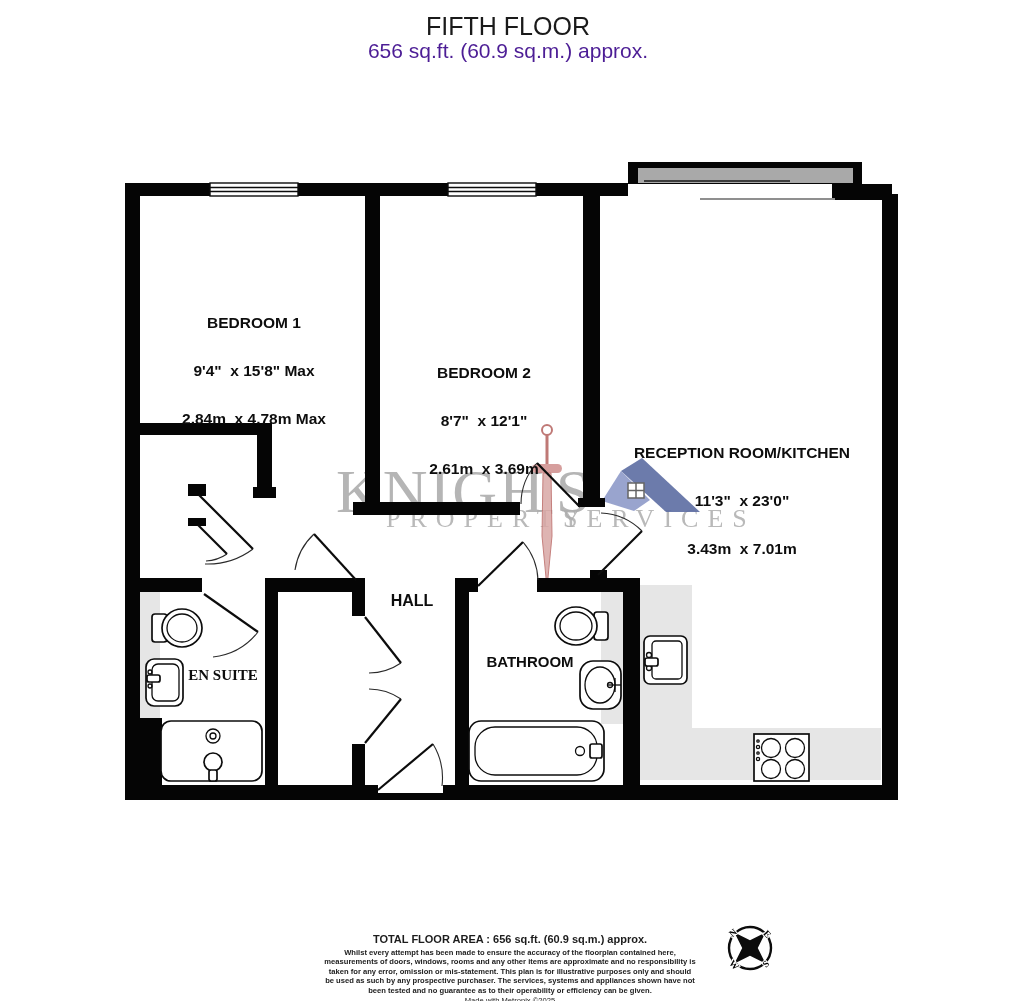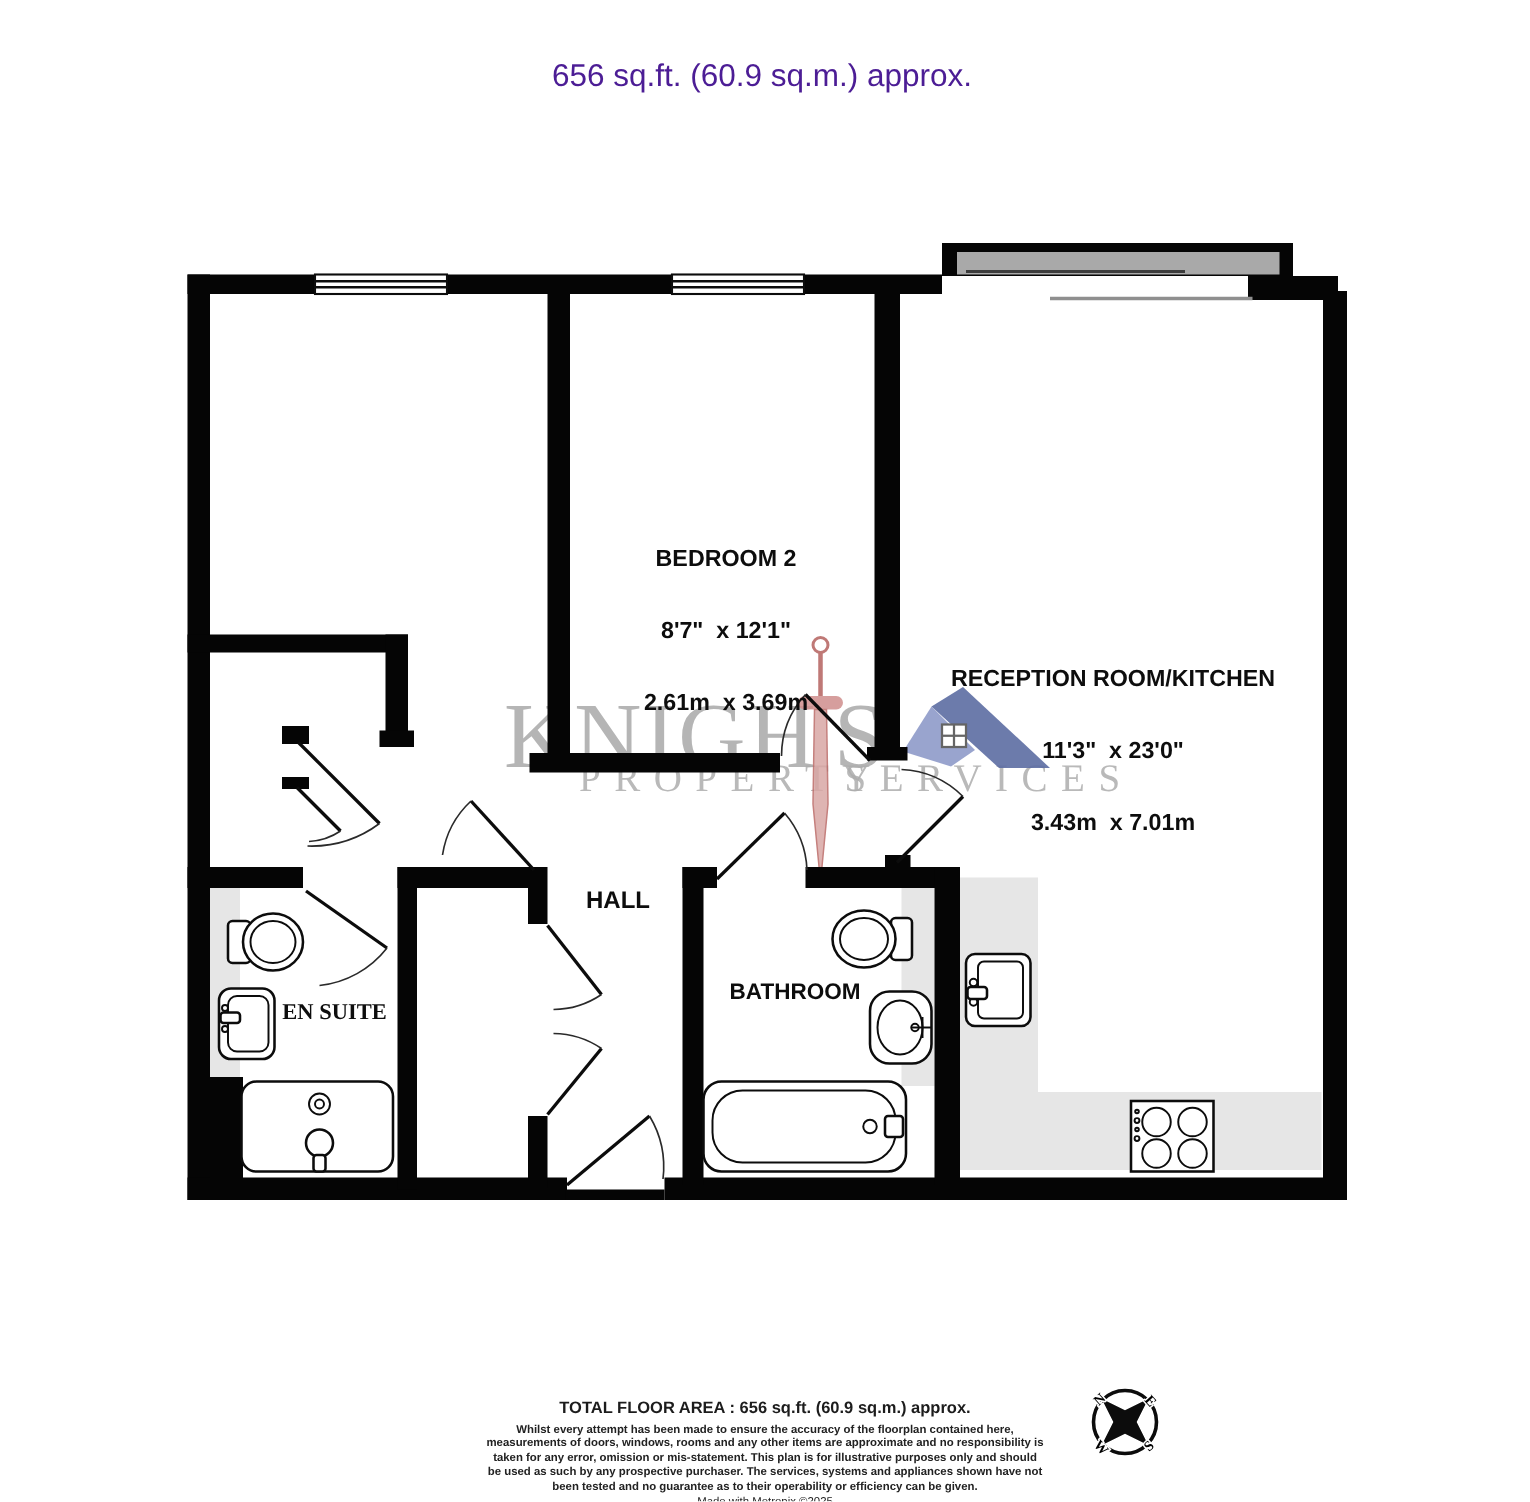--- a/index.html
+++ b/index.html
@@ -37,20 +37,21 @@
           text-align:center;z-index:3;color:#1c1c1c;}
   .foot-total{font-weight:bold;font-size:11px;margin-bottom:3px;}
   .foot-disc{font-size:7.6px;line-height:1.24;width:372px;margin:0 auto;color:#222;font-weight:bold;}
   .foot-credit{font-size:7.6px;margin-top:1px;color:#222;}
 </style>
 </head>
 <body>
 
 <div id="page">
 
+  <div class="abs title-line1">FIFTH FLOOR</div>
   <div class="abs title-line2">656 sq.ft. (60.9 sq.m.) approx.</div>
 
   <div id="wm">
     <span class="abs wm-brand" style="left:336px;top:460px;">KNIGH</span>
     <span class="abs wm-brand" style="left:556px;top:460px;">S</span>
     <span class="abs wm-tag" style="left:386px;top:506px;">PROPERTY</span>
     <span class="abs wm-tag" style="left:563px;top:506px;">SERVICES</span>
 
     <svg class="abs" style="left:531px;top:418px;opacity:.85;" width="34" height="175" viewBox="0 0 34 175">
       <circle cx="16" cy="12" r="5" fill="none" stroke="#b5625f" stroke-width="2"></circle>
@@ -233,20 +234,25 @@
       <circle cx="750" cy="948" r="21" fill="none" stroke="#0c0c0c" stroke-width="2.4"></circle>
       <polygon points="750,926 755.5,942.5 772,948 755.5,953.5 750,970 744.5,953.5 728,948 744.5,942.5" fill="#0c0c0c" transform="rotate(-45 750 948)"></polygon>
       <text class="cl" x="733" y="936" transform="rotate(-42 733 933)">N</text>
       <text class="cl" x="767" y="937" transform="rotate(48 767 934)">E</text>
       <text class="cl" x="766" y="967" transform="rotate(-42 766 964)">S</text>
       <text class="cl" x="734" y="968" transform="rotate(48 734 965)">W</text>
     </g>
   </svg>
 
   <div id="labels">
+    <div class="room-label" style="left:254px;top:283px;">
+      <div>BEDROOM 1</div>
+      <div>9'4"  x 15'8" Max</div>
+      <div>2.84m  x 4.78m Max</div>
+    </div>
     <div class="room-label" style="left:484px;top:333px;">
       <div>BEDROOM 2</div>
       <div>8'7"  x 12'1"</div>
       <div>2.61m  x 3.69m</div>
     </div>
     <div class="room-label" style="left:742px;top:413px;">
       <div>RECEPTION ROOM/KITCHEN</div>
       <div>11'3"  x 23'0"</div>
       <div>3.43m  x 7.01m</div>
     </div>

